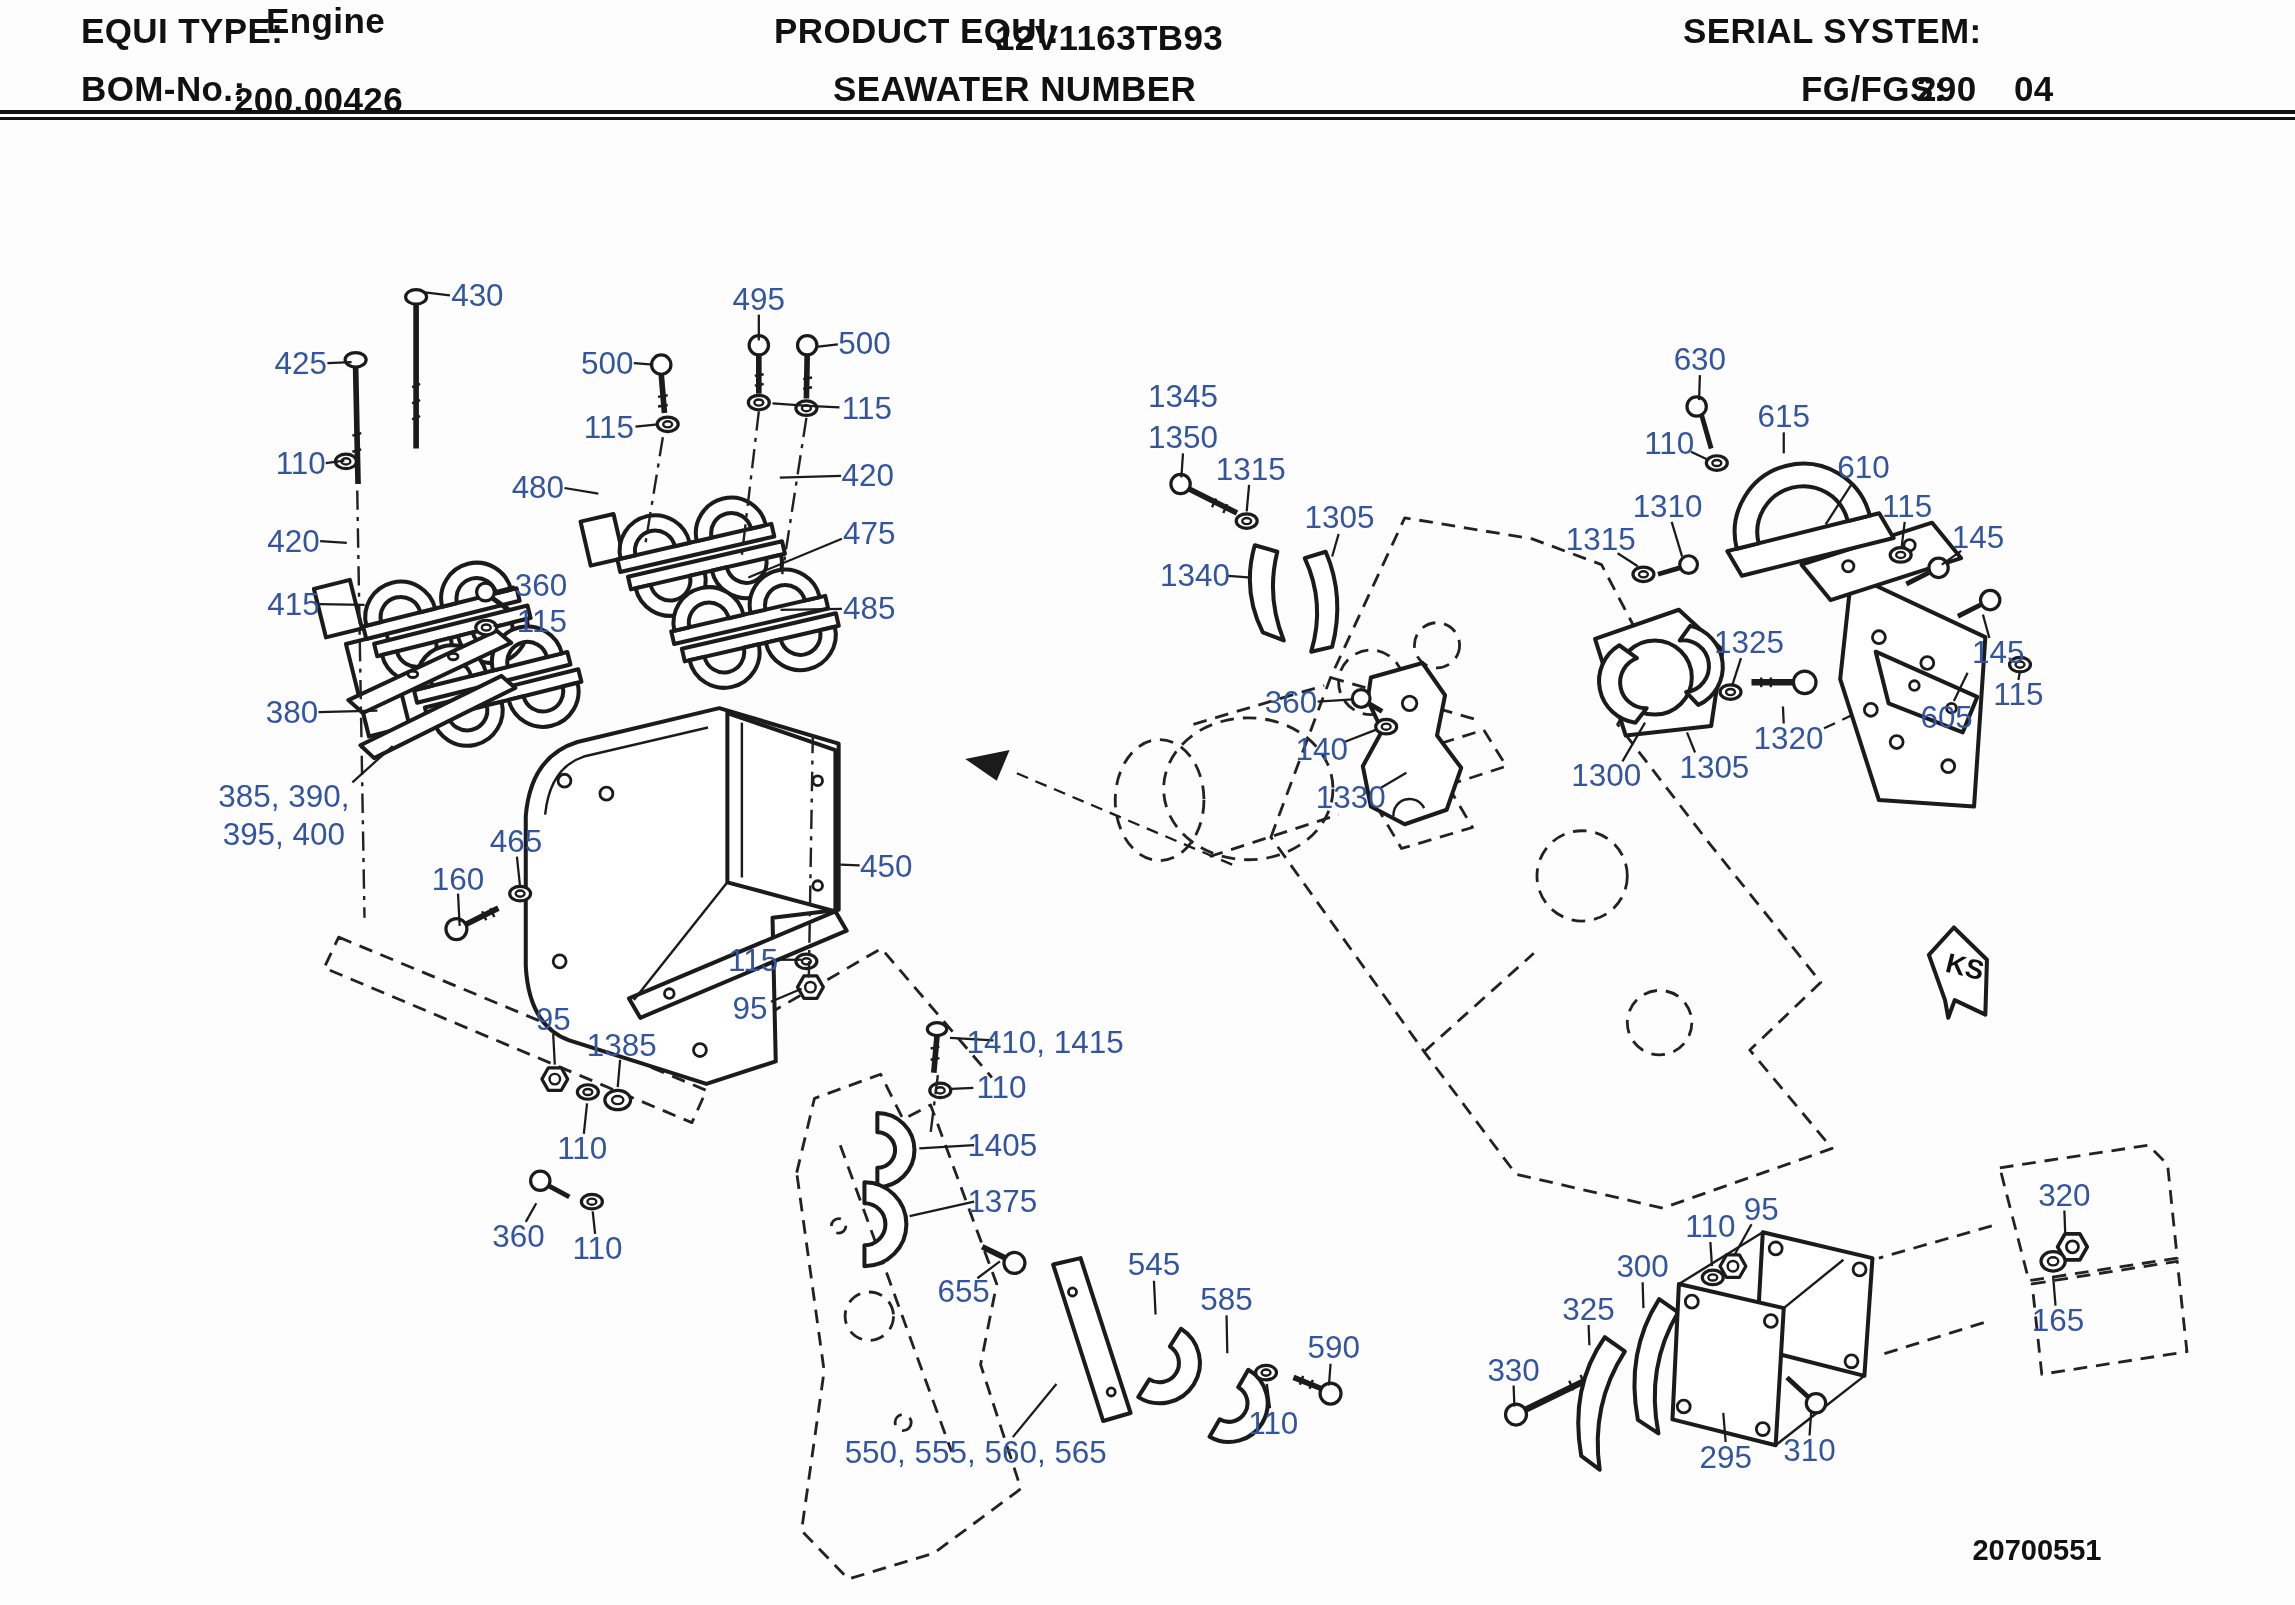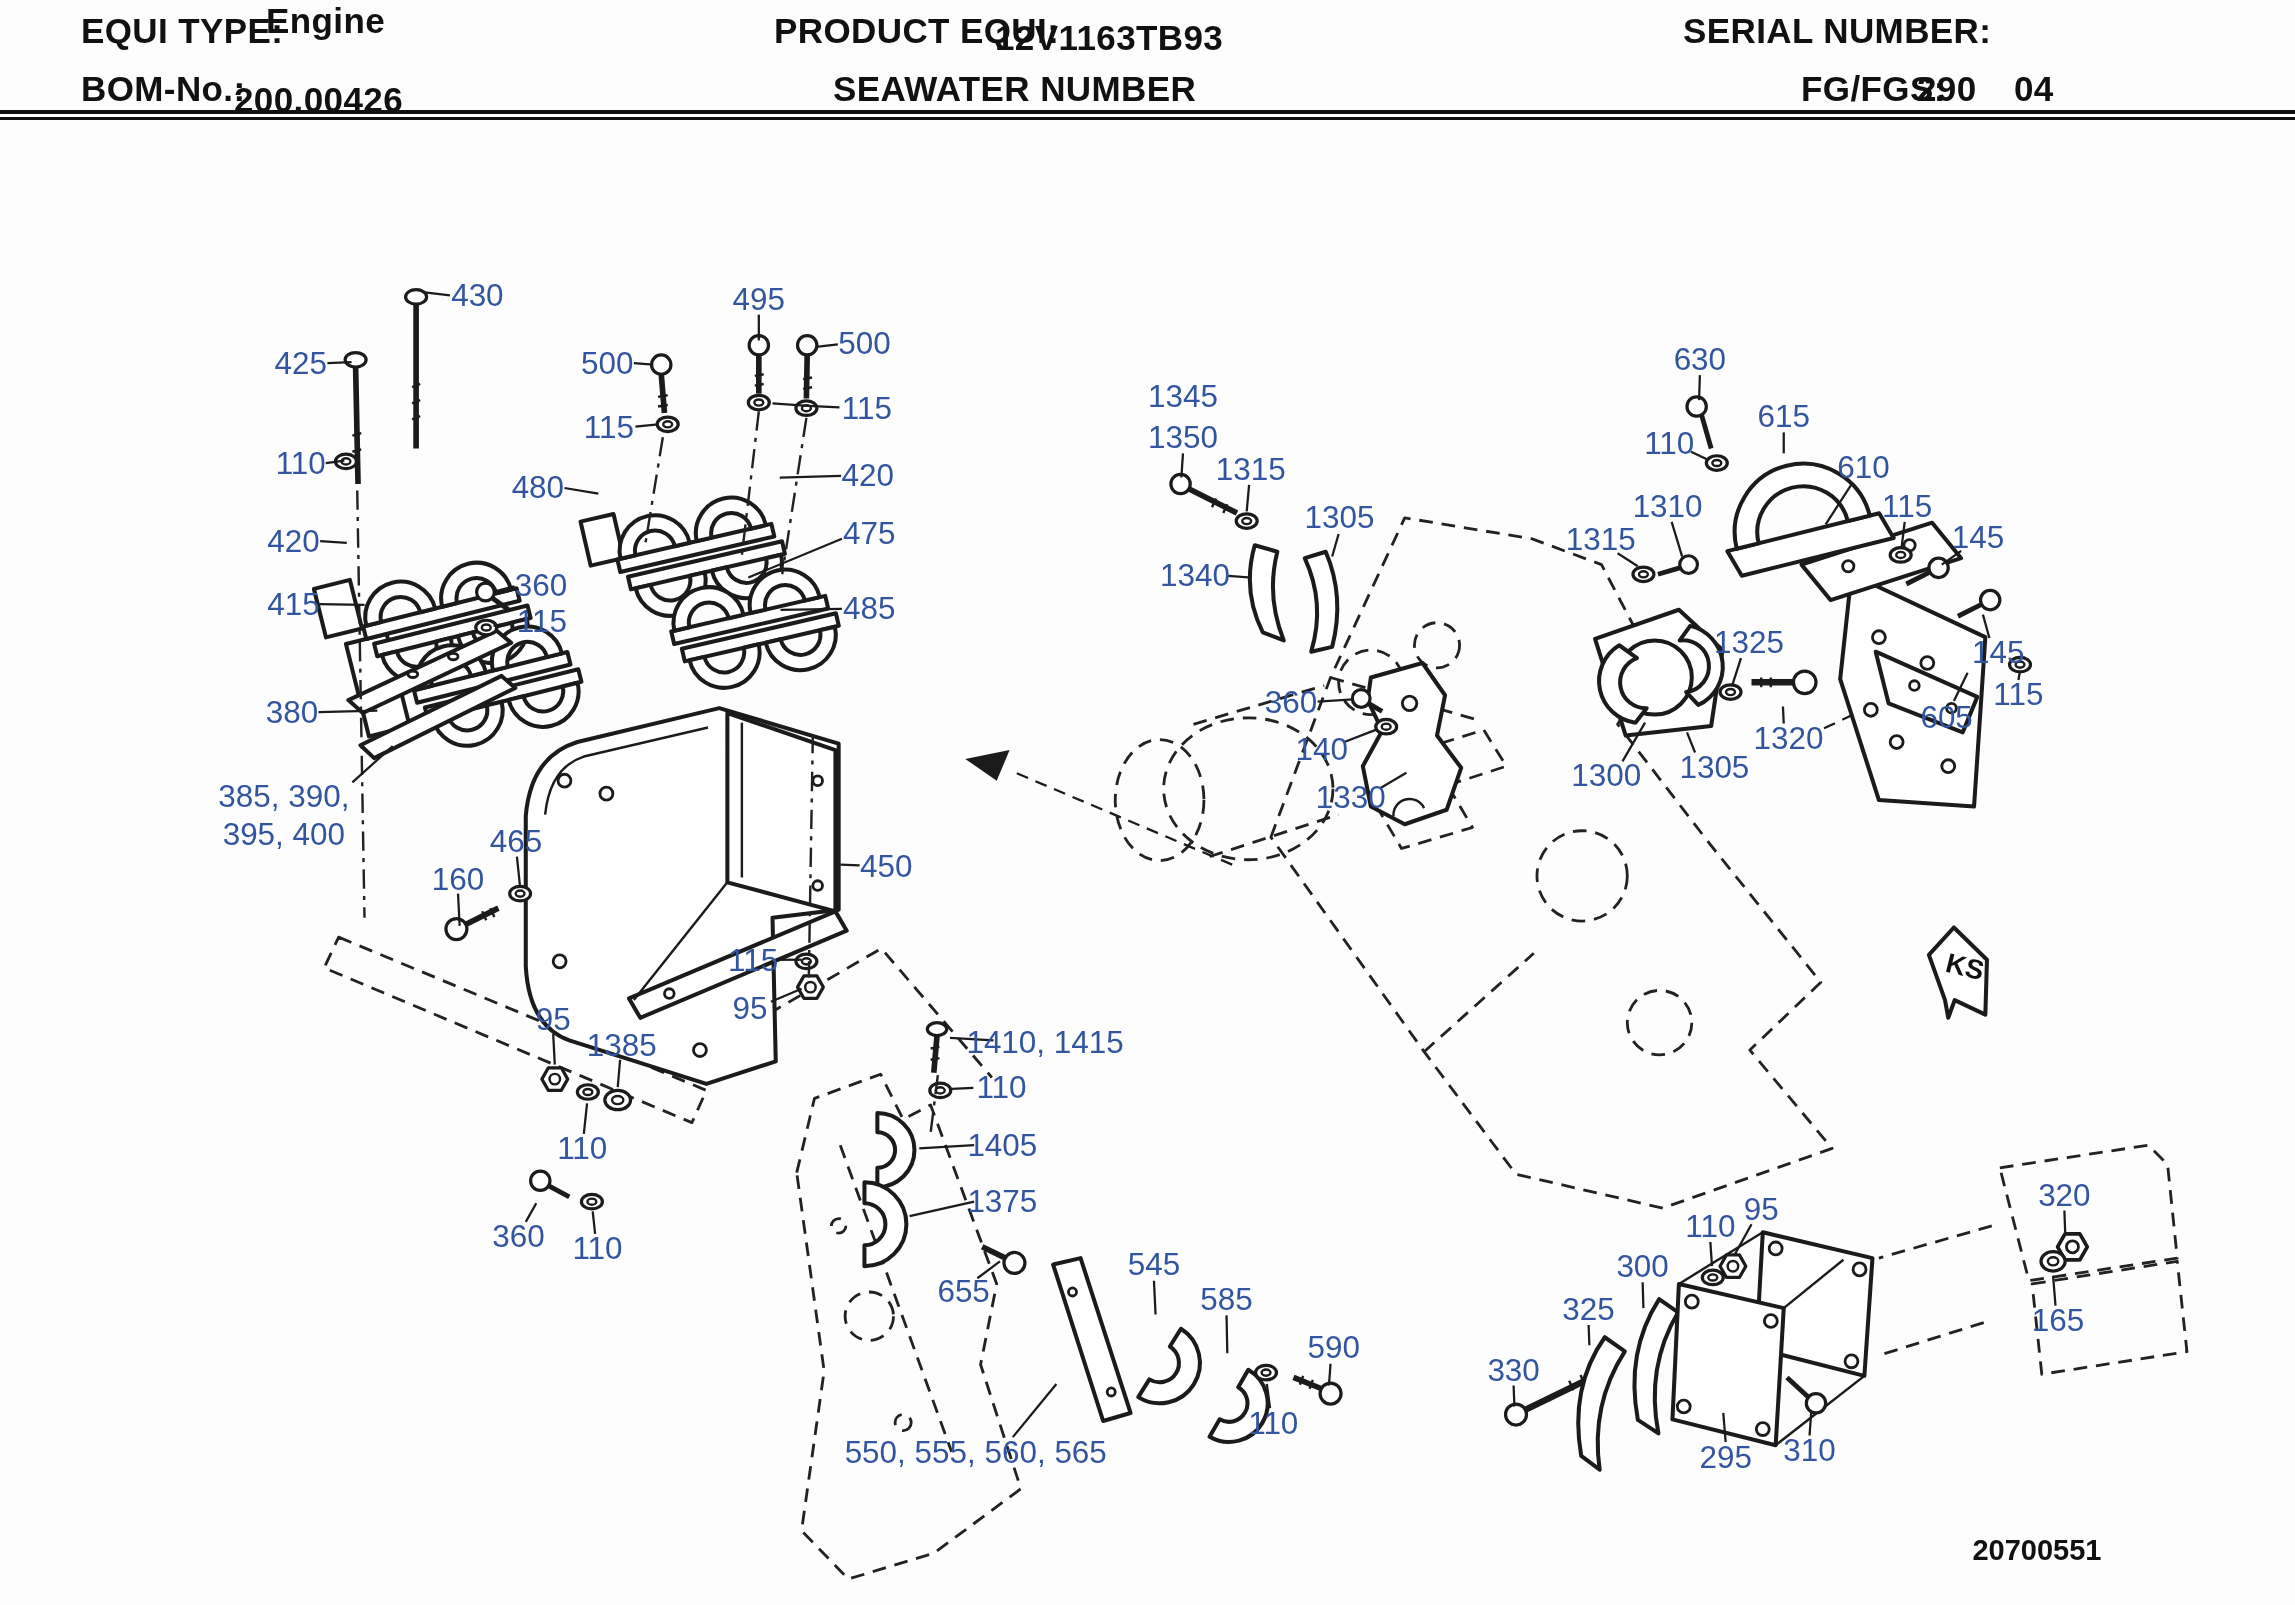--- a/index.html
+++ b/index.html
@@ -23,21 +23,21 @@
 <body>
 
 <div>
   <span class="hdr" style="left:81px;top:11.3px">EQUI TYPE:</span>
   <span class="hdr" style="left:266px;top:1px">Engine</span>
   <span class="hdr" style="left:81px;top:69px">BOM-No.:</span>
   <span class="hdr" style="left:234px;top:80px">200.00426</span>
   <span class="hdr" style="left:774px;top:11.3px">PRODUCT EQUI:</span>
   <span class="hdr" style="left:995px;top:18px">12V1163TB93</span>
   <span class="hdr" style="left:833px;top:69px">SEAWATER NUMBER</span>
-  <span class="hdr" style="left:1683px;top:11.3px">SERIAL NUMBER:</span>
+  <span class="hdr" style="left:1683px;top:11.3px">SERIAL SYSTEM:</span>
   <span class="hdr" style="left:1801px;top:69px">FG/FGS:</span>
   <span class="hdr" style="left:1917px;top:69px">290</span>
   <span class="hdr" style="left:2014px;top:69px">04</span>
   <div class="rule" style="top:110px;height:4px"></div>
   <div class="rule" style="top:117px;height:3.2px"></div>
 </div>
 
 <svg id="diagram" width="2295" height="1605" viewBox="0 0 2846 1990">
   <defs>
     <g id="clampPair">

